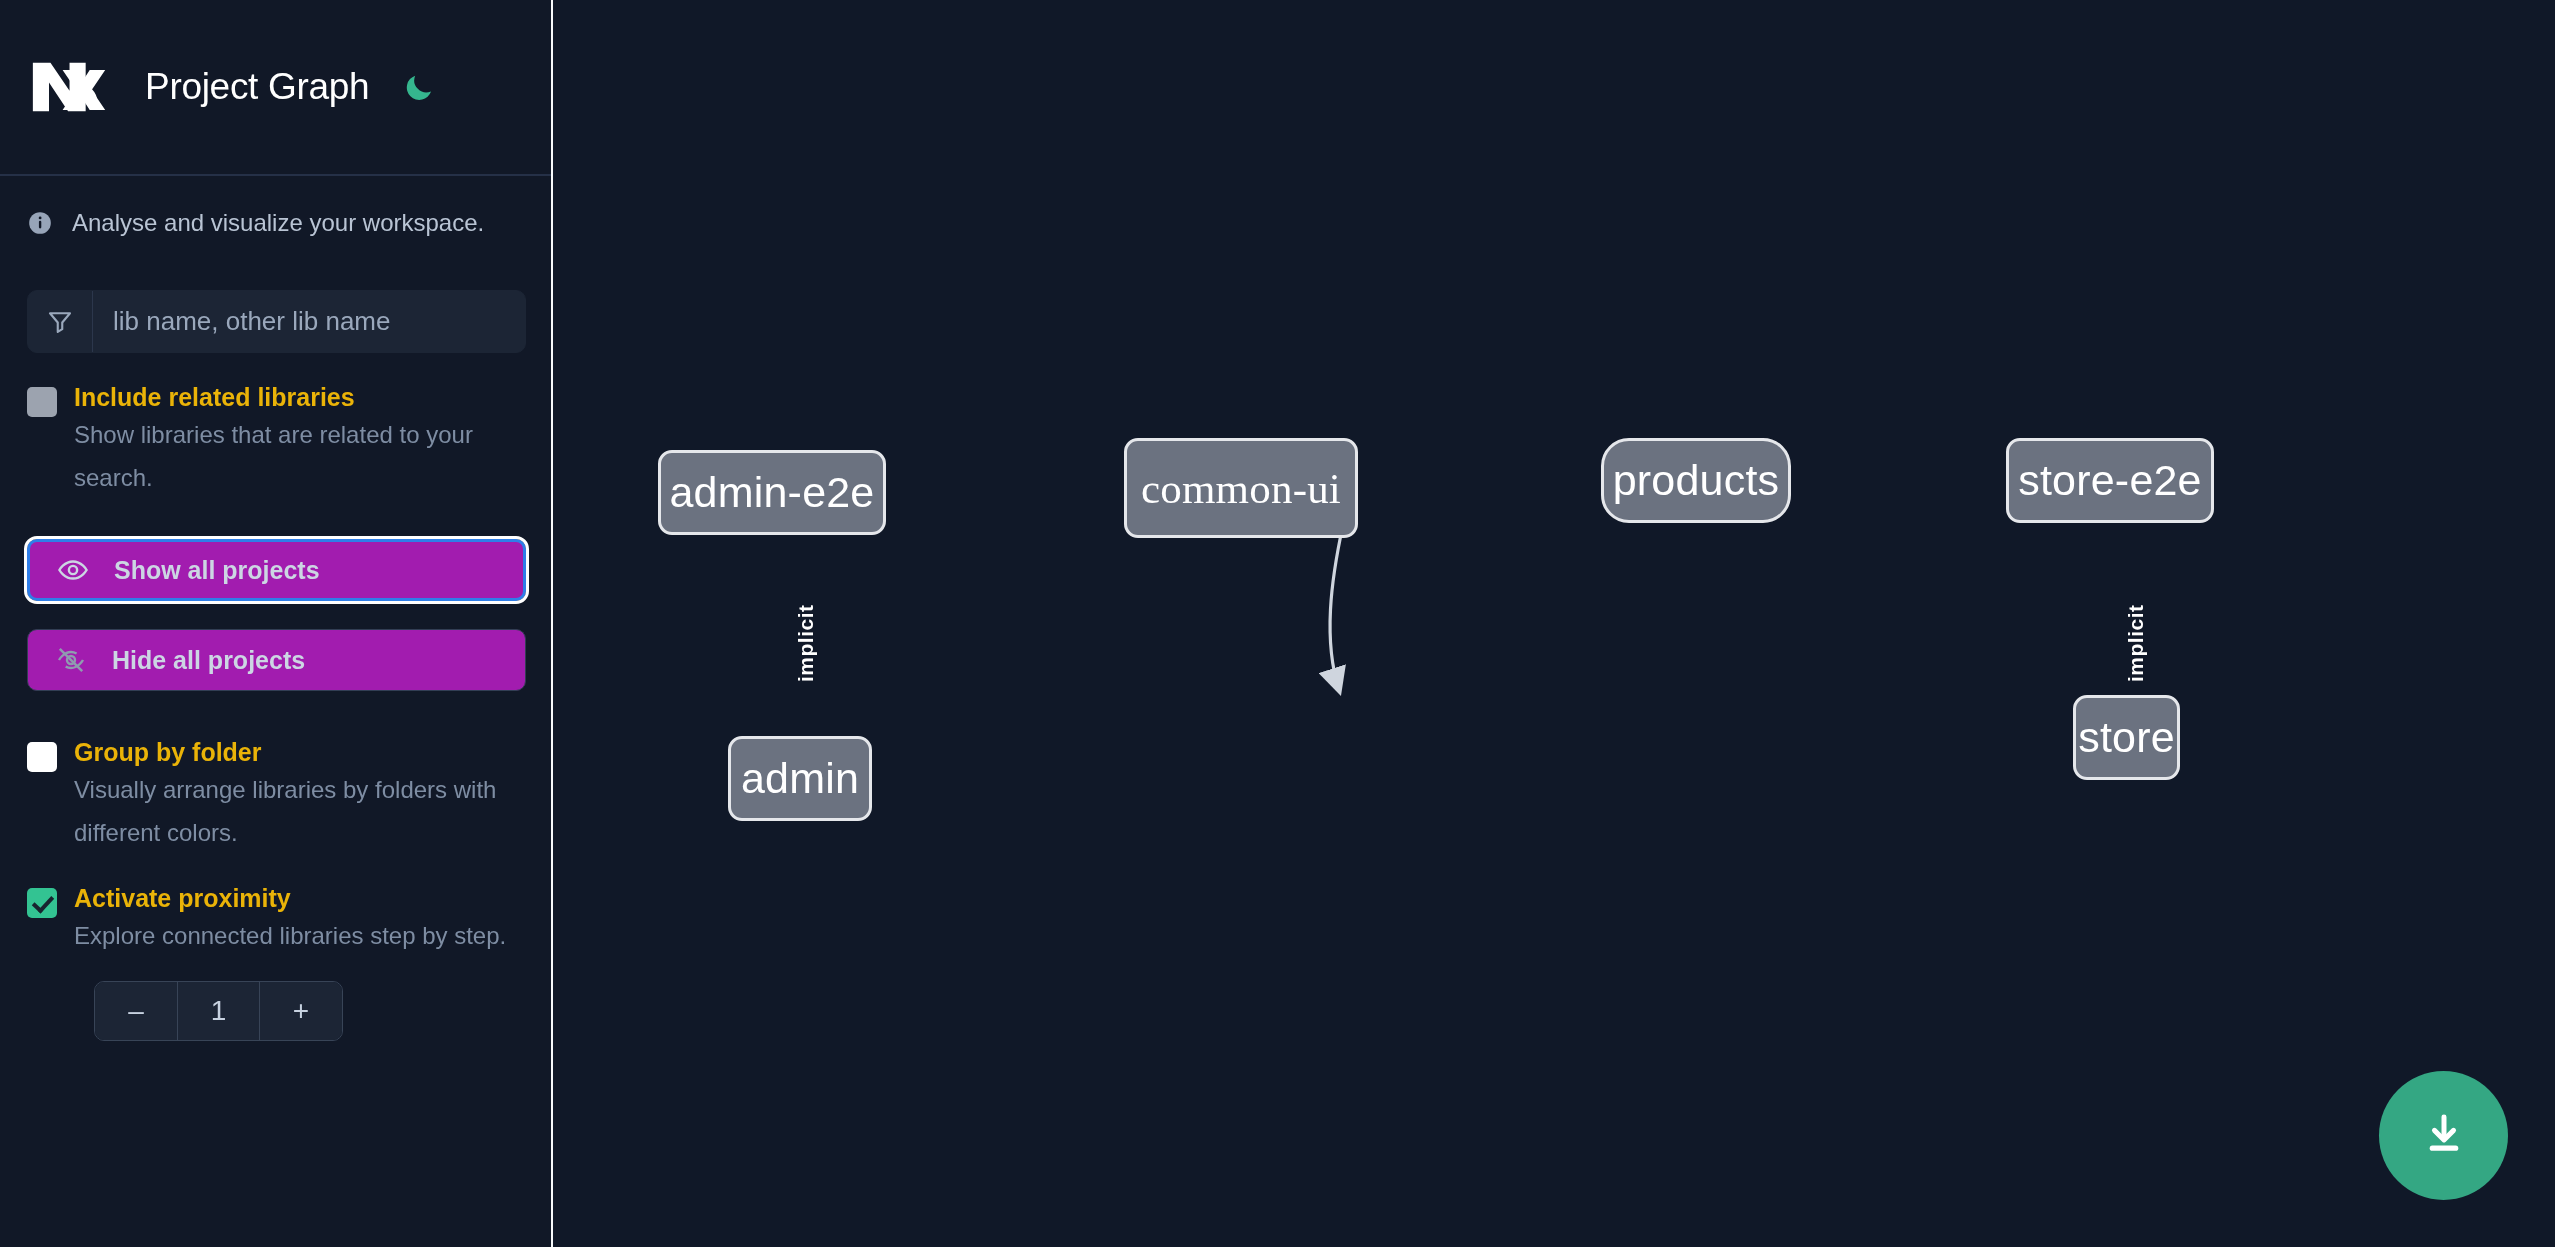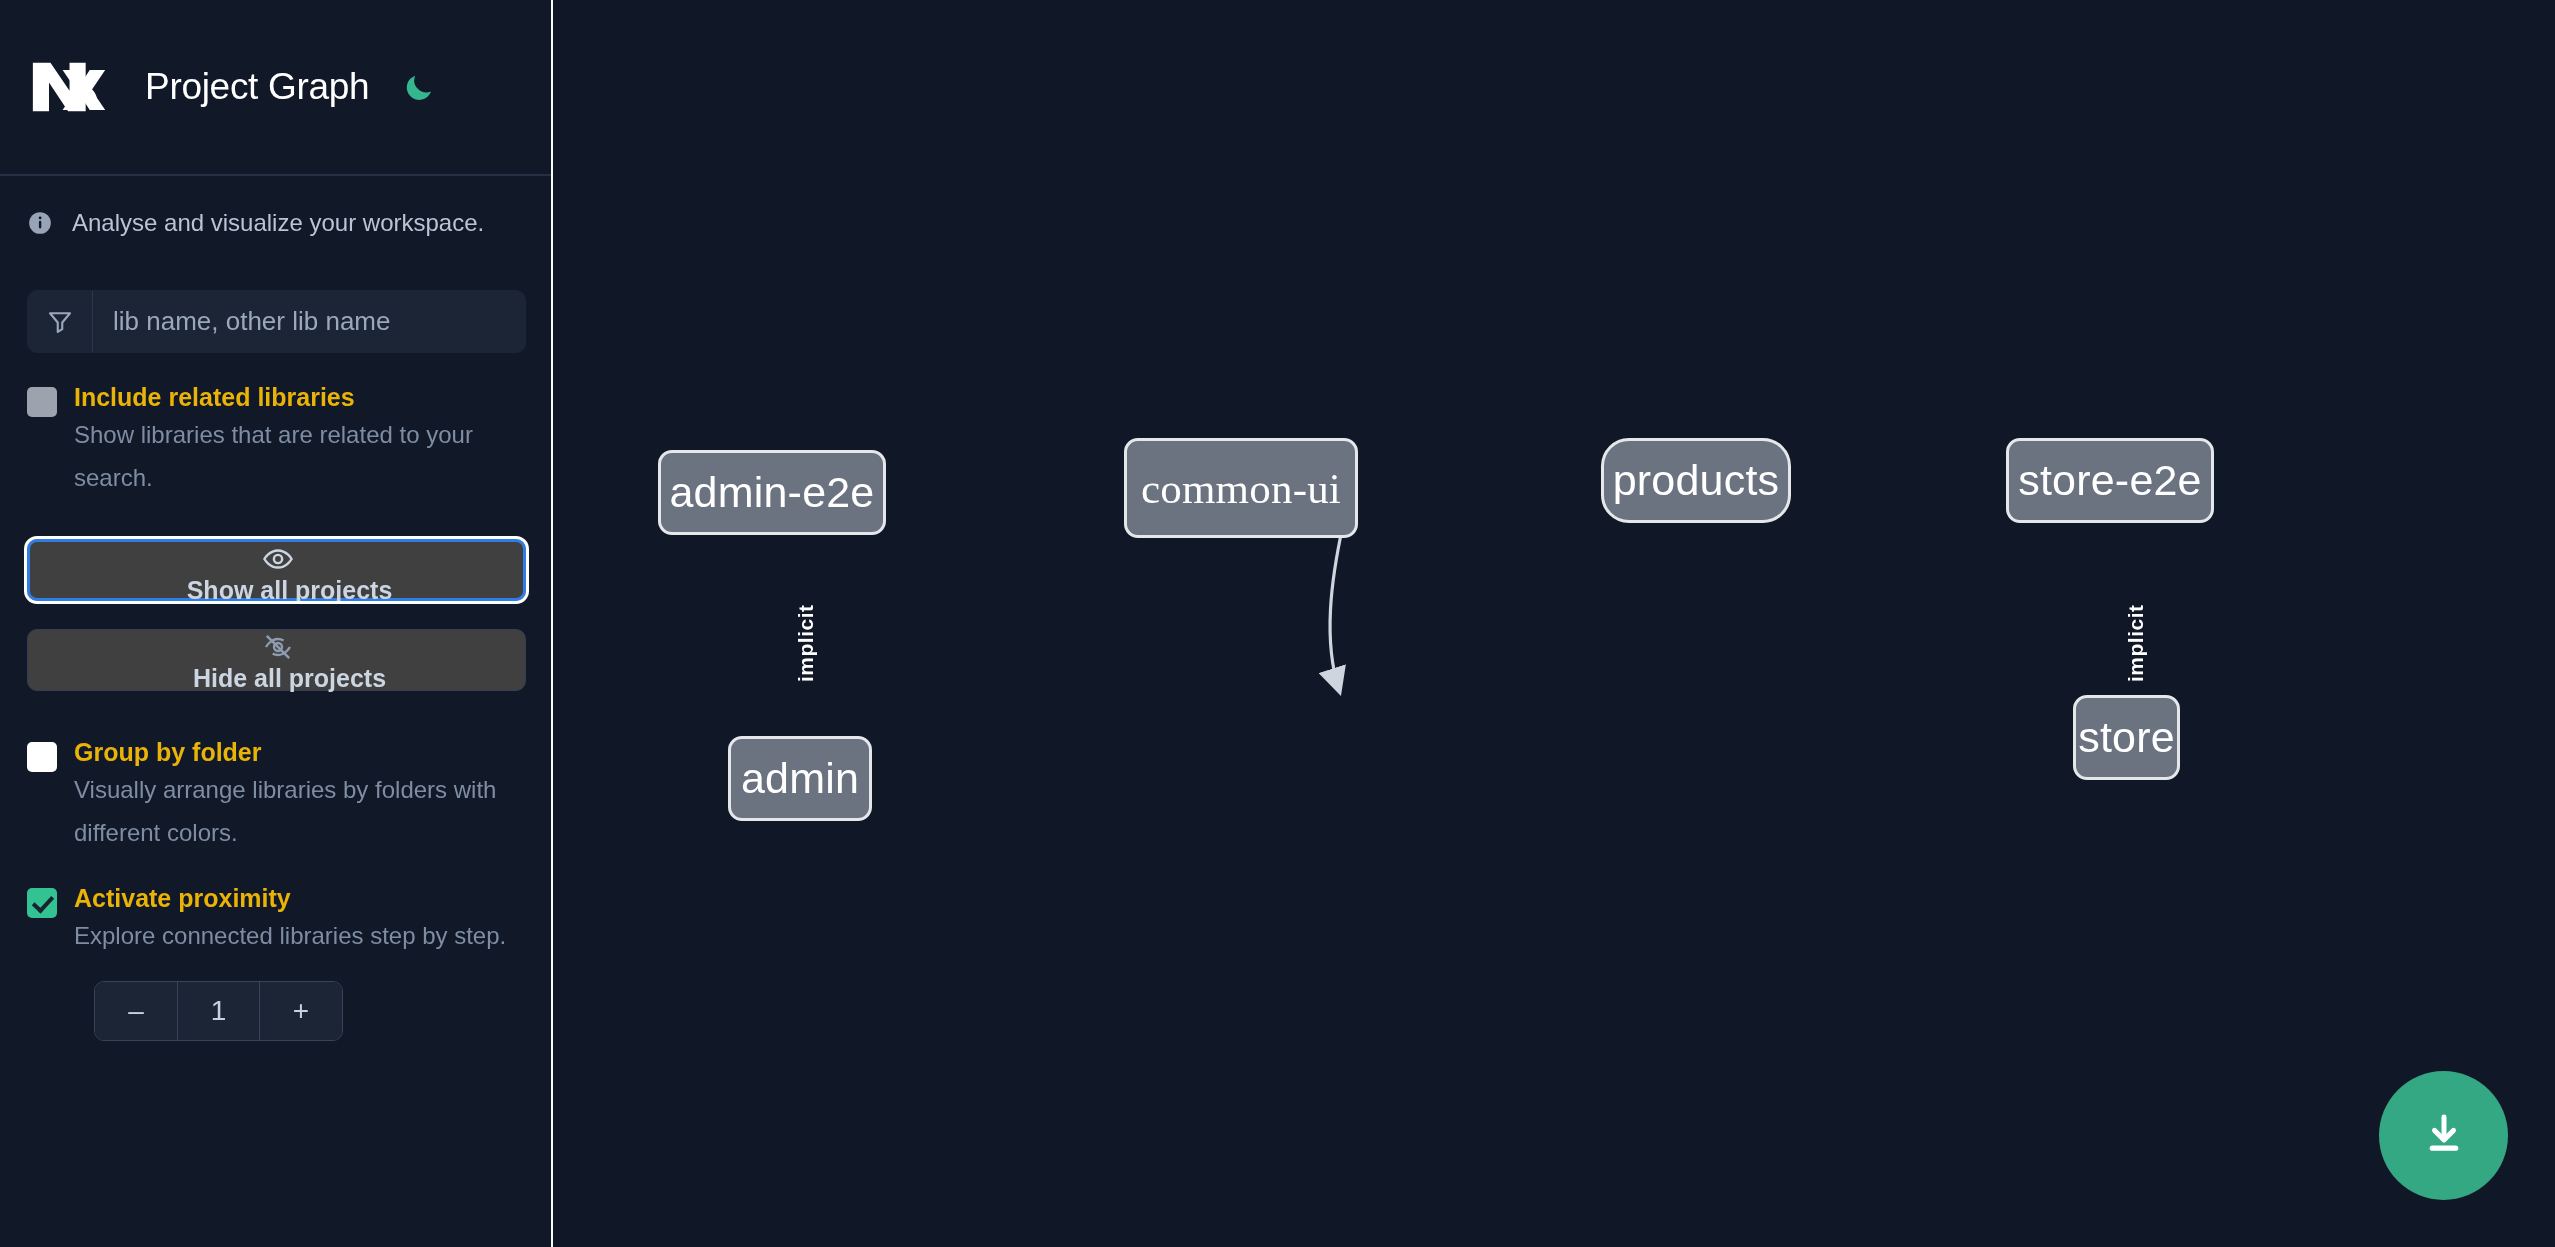--- a/index.html
+++ b/index.html
@@ -159,24 +159,23 @@
   }
 
   
   .sb-btn {
     margin: 0 27px;
     height: 62px;
     display: flex;
     align-items: center;
     padding-left: 26px;
     border-radius: 10px;
-    background: #404040;
+    background: #a21caf;
     border: 1px solid #323e54;
     cursor: pointer;
-    flex-direction: column;
   }
   .sb-btn.focused {
     border: 3px solid #2f7ee8;
     outline: 3px solid #ffffff;
     outline-offset: 0px;
   }
   .sb-btn-ic {
     width: 34px;
     height: 34px;
     flex: 0 0 34px;

